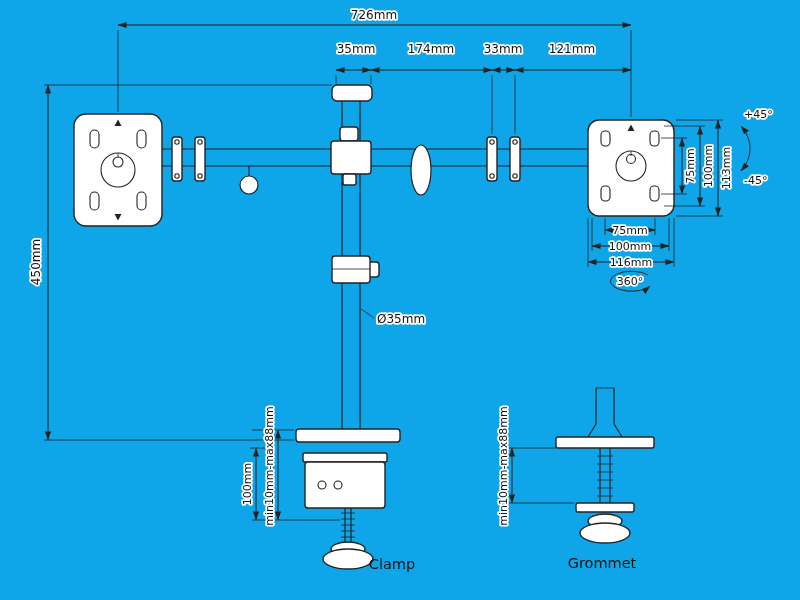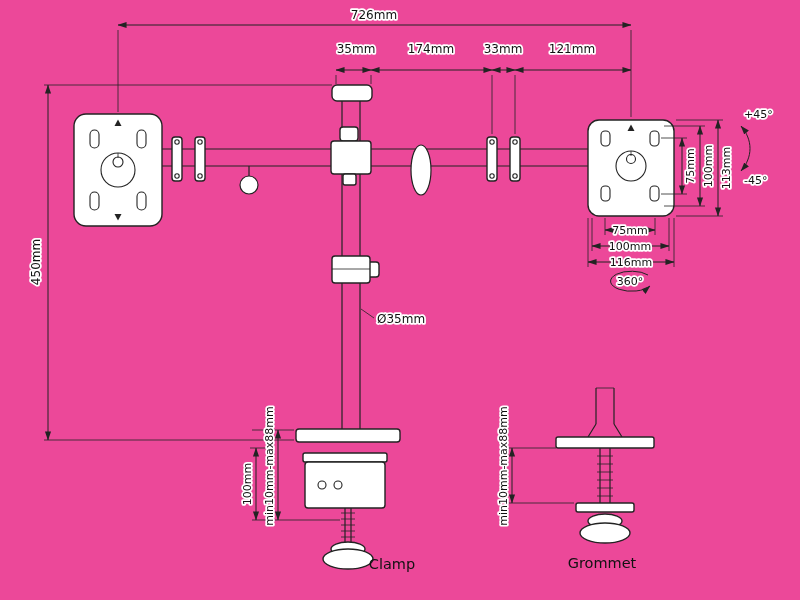--- a/index.html
+++ b/index.html
@@ -1,16 +1,16 @@
 <!DOCTYPE html>
 <html><head>
 <meta charset="utf-8">
 <style>
   html,body{margin:0;padding:0;background:#ffffff;}
-  .stage{position:relative;width:800px;height:600px;background:#ec4899;overflow:hidden;
+  .stage{position:relative;width:800px;height:600px;background:#0ea5e9;overflow:hidden;
          font-family:"DejaVu Sans", sans-serif;}
   svg{display:block;}
   .ln{stroke:#232323;stroke-width:1;fill:none;}
   .thin{stroke:#232323;stroke-width:0.8;fill:none;}
   .part{stroke:#232323;stroke-width:1.4;fill:#ffffff;}
   .part2{stroke:#232323;stroke-width:1.2;fill:#ffffff;}
   .hole{stroke:#232323;stroke-width:1.1;fill:#ffffff;}
   .solid{fill:#232323;stroke:none;}
   .dim-label{font-size:12px;fill:#111;font-family:"DejaVu Sans",sans-serif;
              paint-order:stroke;stroke:#fff;stroke-width:3.5px;stroke-linejoin:round;}

